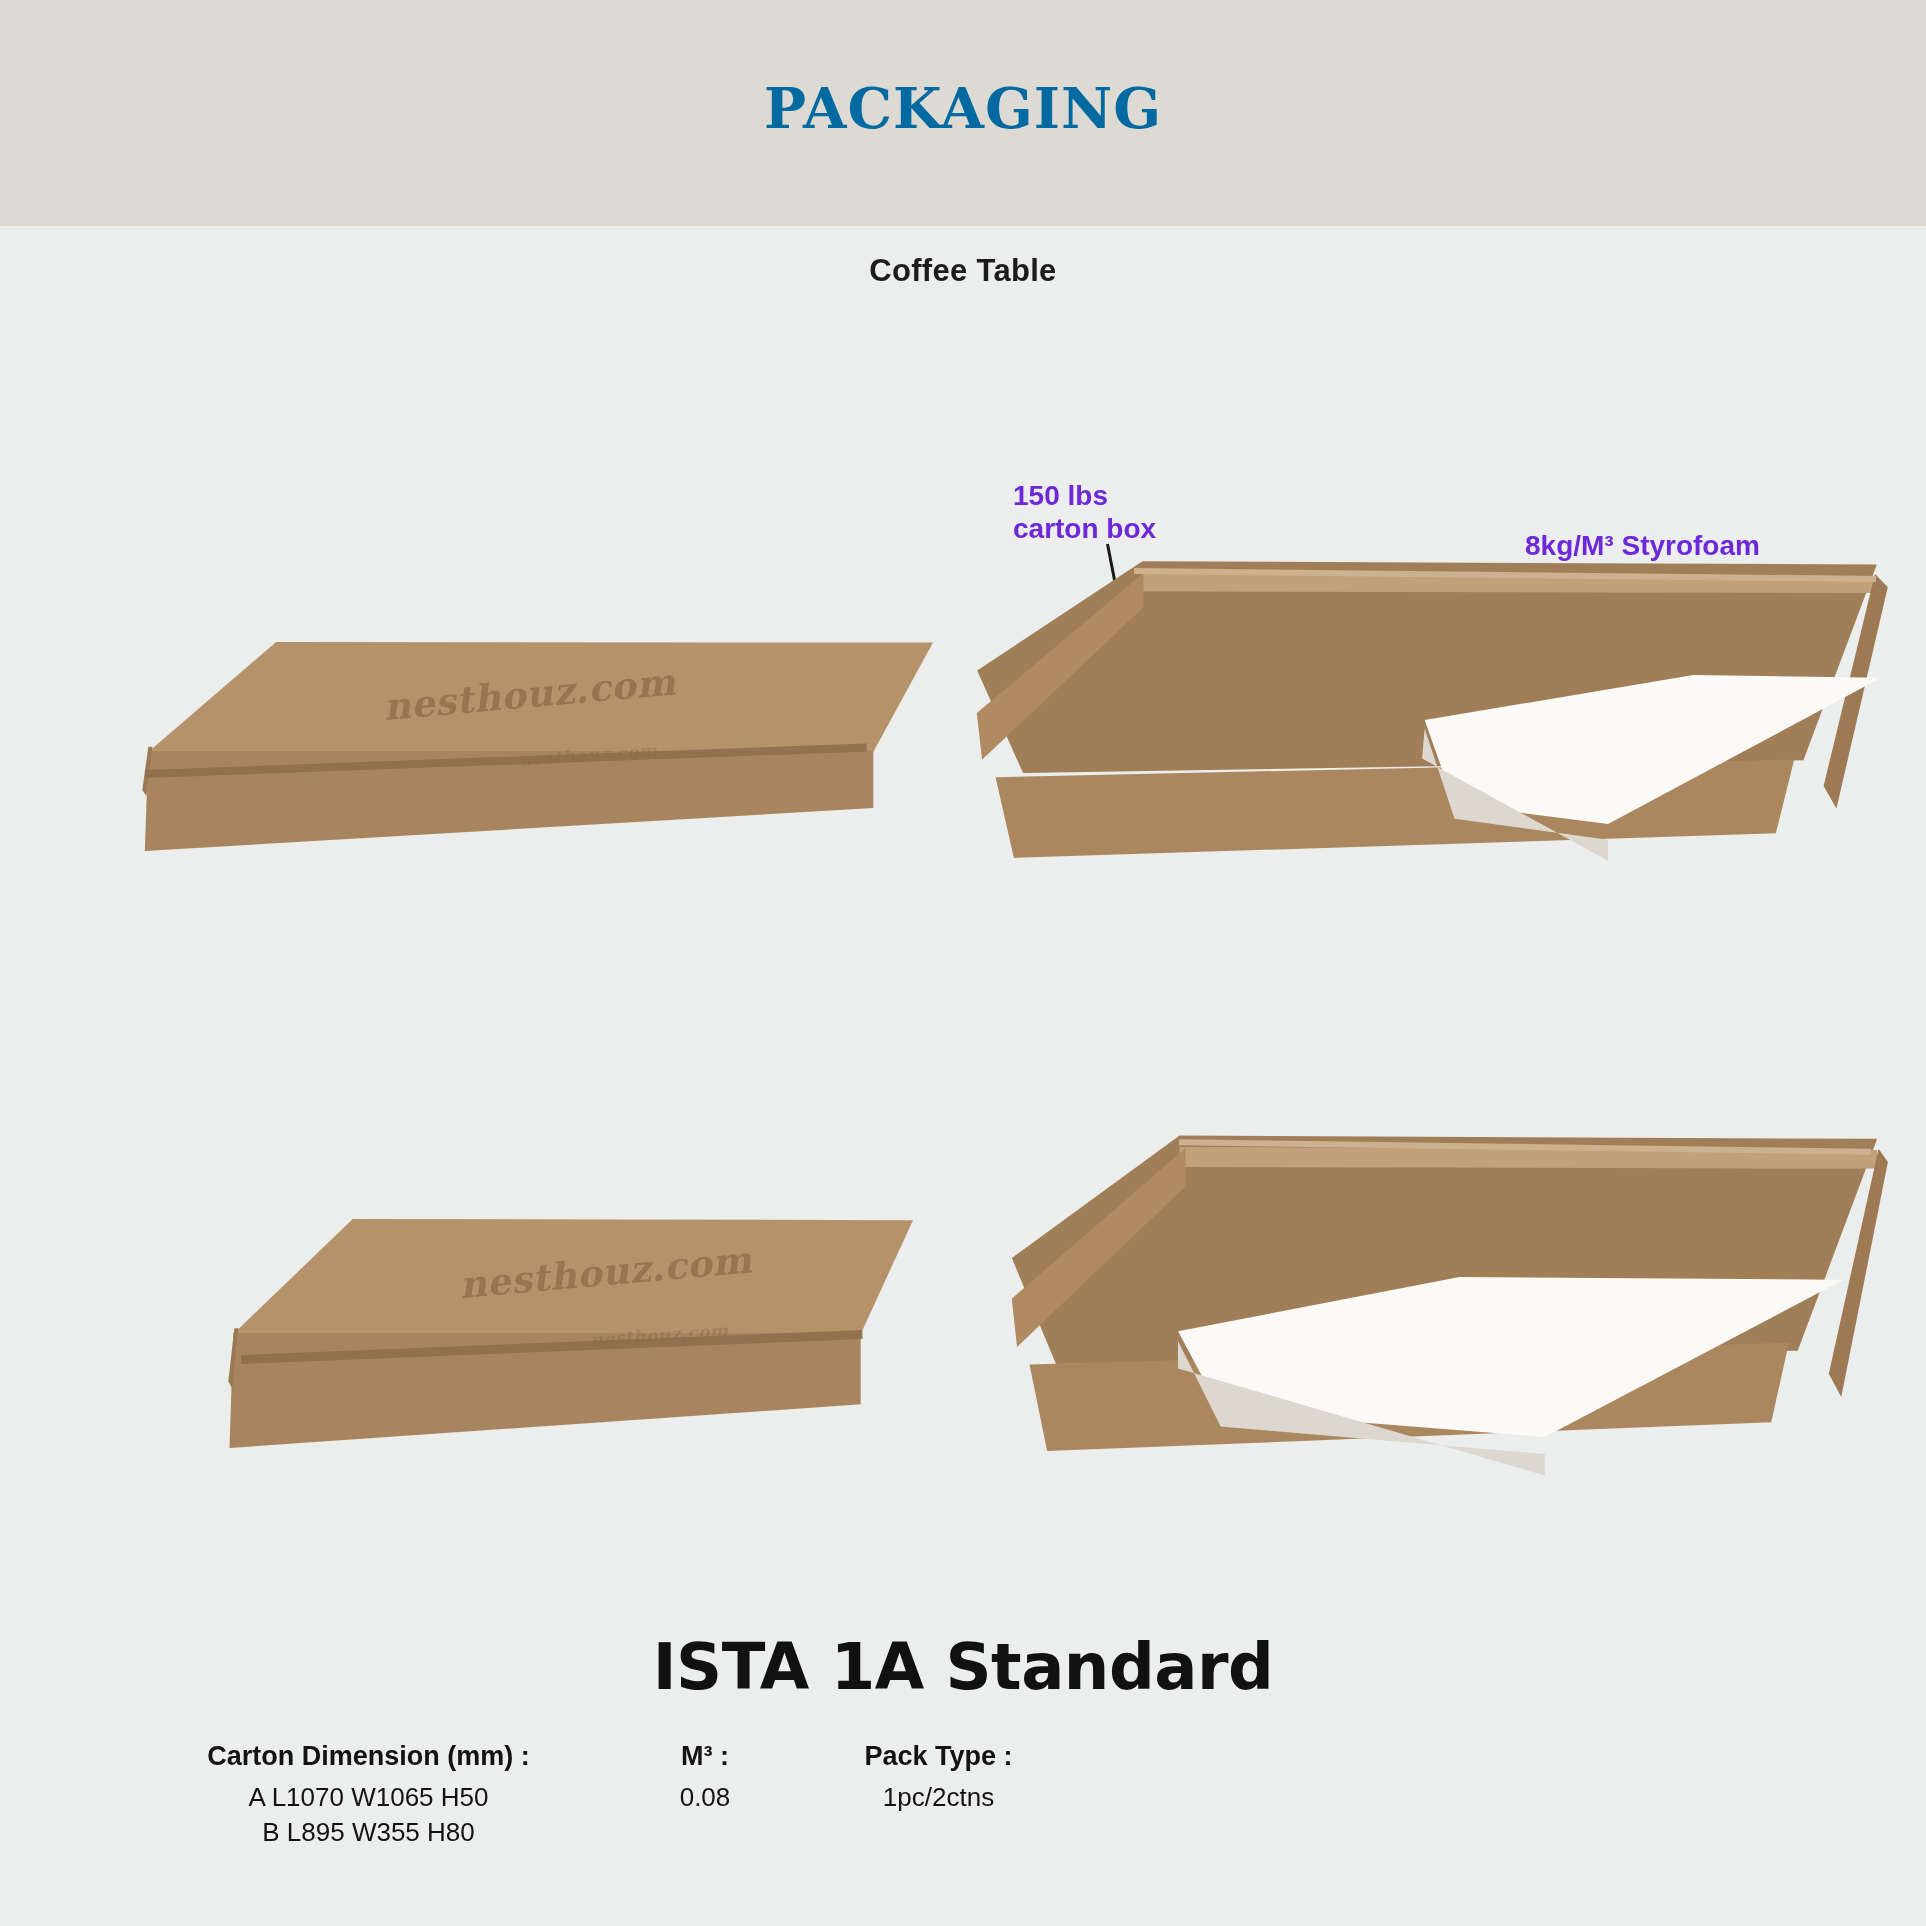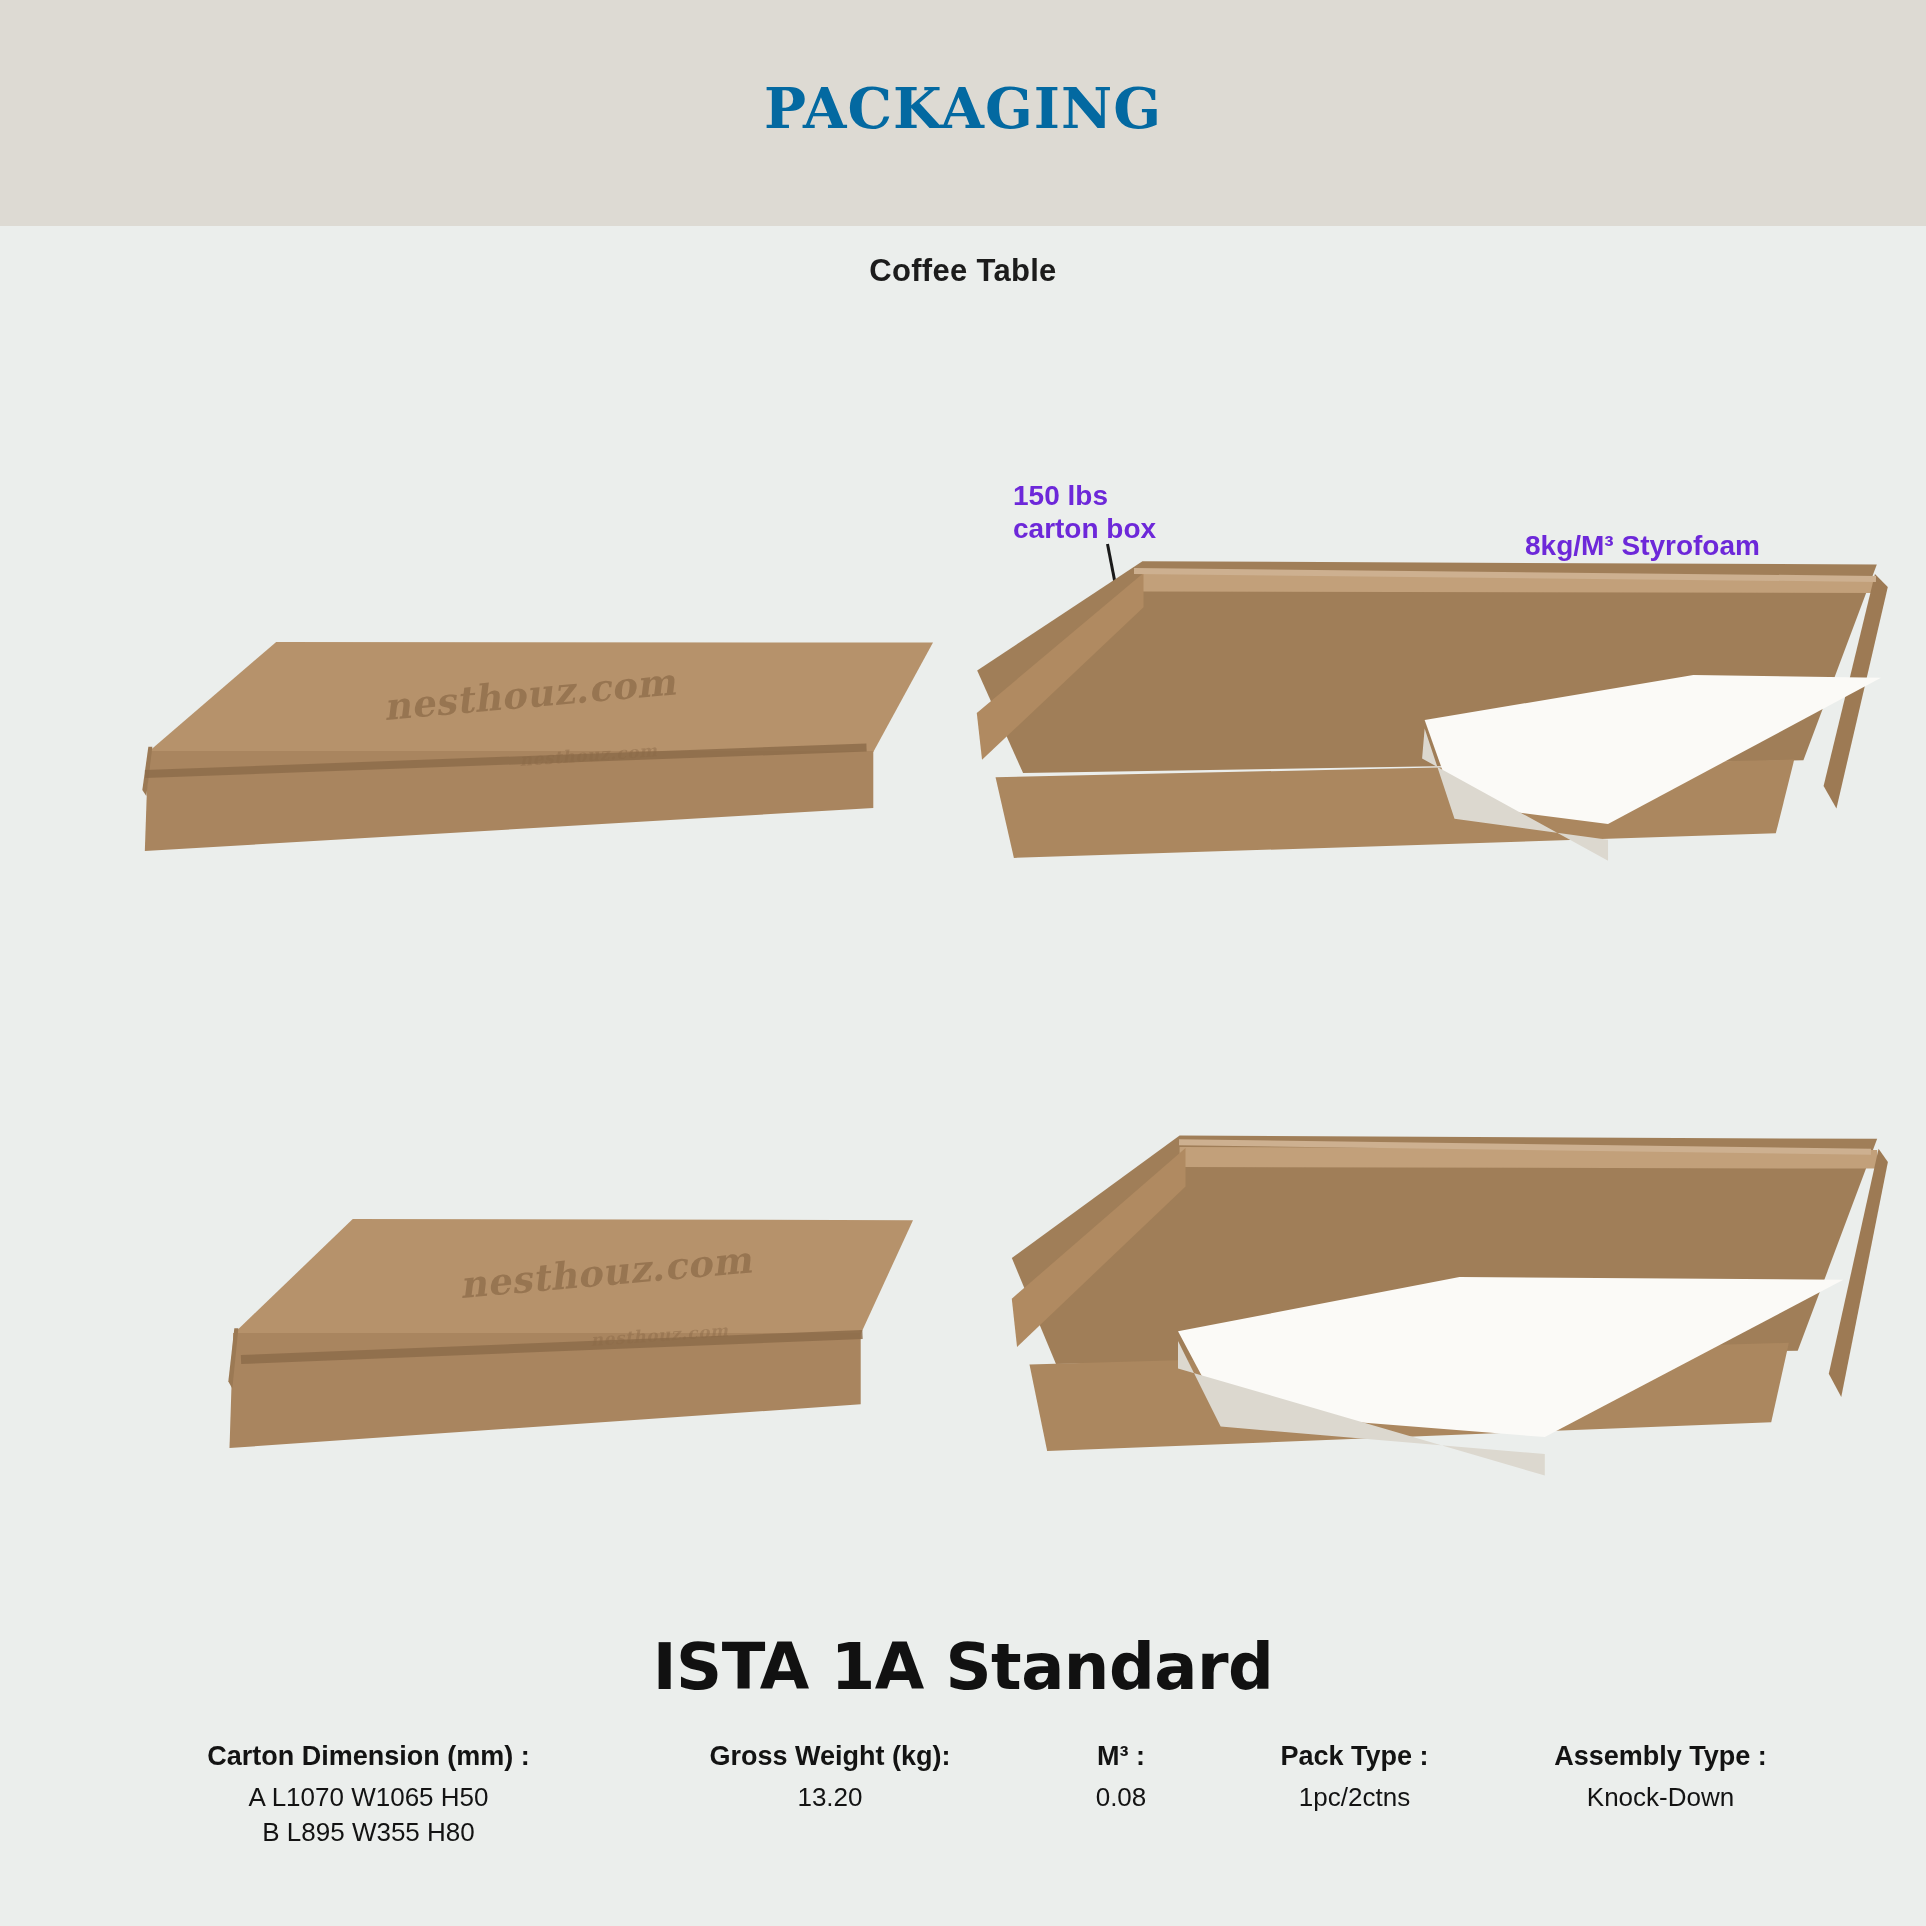--- a/index.html
+++ b/index.html
@@ -237,30 +237,22 @@
 </div>
 
 <div class="ista-title">ISTA 1A Standard</div>
 
 <div class="spec-row">
   <div class="spec-col col-dim">
     <div class="spec-head">Carton Dimension (mm) :</div>
     <div class="spec-val">A L1070 W1065 H50
 B L895 W355 H80</div>
   </div>
-  <div class="spec-col col-weight">
-    <div class="spec-head">Gross Weight (kg):</div>
-    <div class="spec-val">13.20</div>
-  </div>
   <div class="spec-col col-m3">
     <div class="spec-head">M³ :</div>
     <div class="spec-val">0.08</div>
   </div>
   <div class="spec-col col-pack">
     <div class="spec-head">Pack Type :</div>
     <div class="spec-val">1pc/2ctns</div>
   </div>
-  <div class="spec-col col-asm">
-    <div class="spec-head">Assembly Type :</div>
-    <div class="spec-val">Knock-Down</div>
-  </div>
 </div>
 
 
 </body></html>

